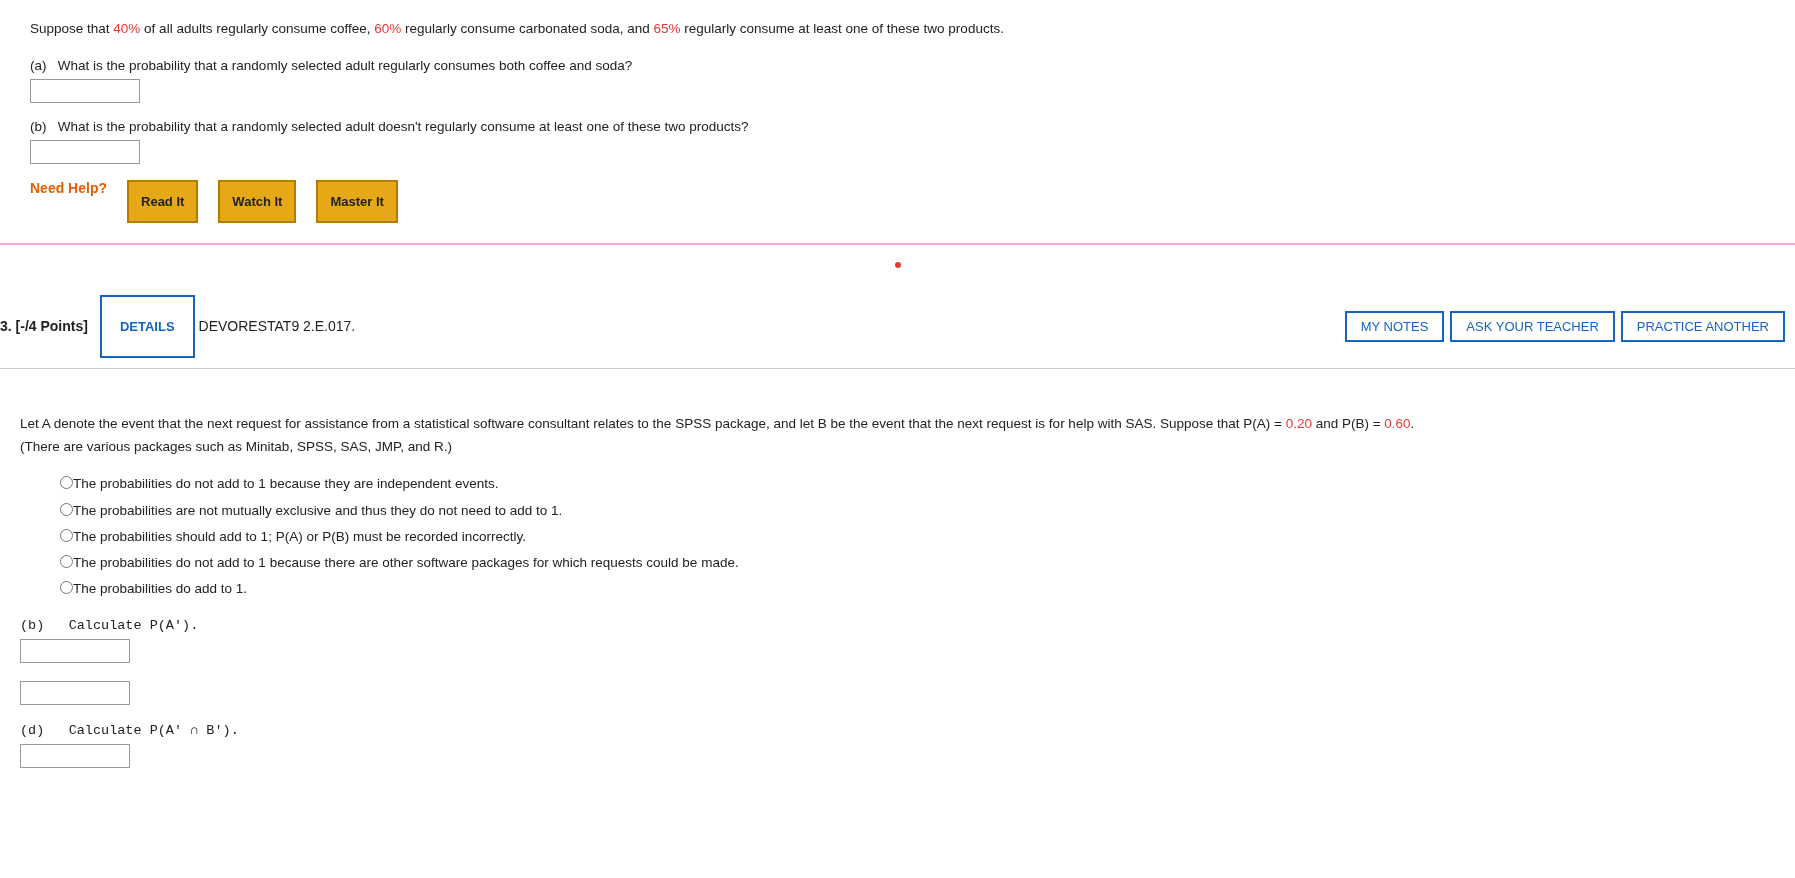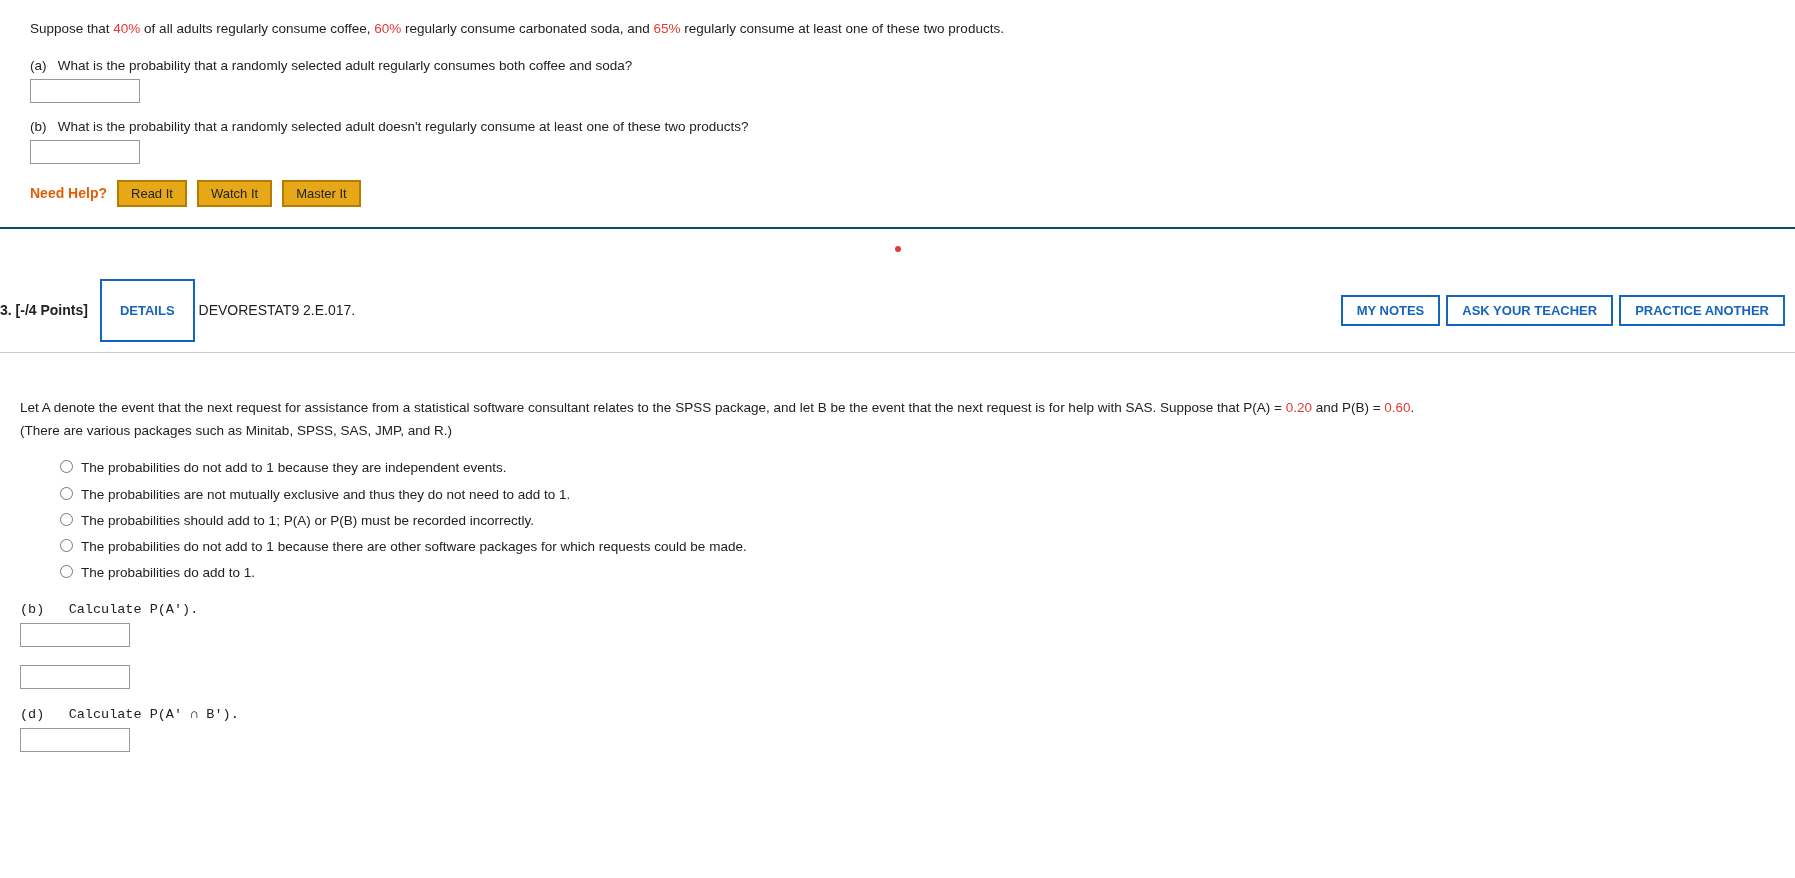--- a/index.html
+++ b/index.html
@@ -5,21 +5,21 @@
     * { box-sizing: border-box; margin: 0; padding: 0; }
     body {
       font-family: Arial, sans-serif;
       font-size: 14px;
       color: #222;
       background: #fff;
     }
 
     .top-section {
       padding: 18px 30px 20px 30px;
-      border-bottom: 2px solid #0c4a6e;
+      border-bottom: 2px solid #f9a8d4;
       background: #fff;
     }
 
     .problem-text {
       font-size: 13.5px;
       line-height: 1.6;
       margin-bottom: 18px;
     }
 
     .red { color: #e53935; }
@@ -38,39 +38,38 @@
       width: 110px;
       height: 24px;
       border: 1px solid #999;
       outline: none;
       font-size: 13px;
       padding: 2px 4px;
     }
 
     .need-help-row {
       display: flex;
-      align-items: center;
-      gap: 10px;
       margin-top: 14px;
     }
 
     .need-help-label {
       color: #e65c00;
       font-weight: bold;
       font-size: 14px;
     }
 
     .help-btn {
       background: #e6a817;
       color: #222;
       border: 2px solid #b87a00;
-      padding: 4px 12px;
-      font-size: 13px;
-      font-weight: normal;
+      padding: 12px 12px;
+      font-size: 13px;
+      font-weight: bold;
       cursor: pointer;
+      margin-left: 20px;
     }
 
     .separator {
       height: 40px;
       display: flex;
       align-items: center;
       justify-content: center;
       background: #fff;
     }
 
@@ -126,21 +125,21 @@
       gap: 6px;
       margin-left: auto;
     }
 
     .header-btn {
       border: 2px solid #1565c0;
       color: #1565c0;
       background: #fff;
       padding: 6px 14px;
       font-size: 13px;
-      font-weight: bold;
+      font-weight: normal;
       cursor: pointer;
     }
 
     .question-body {
       padding: 0 20px;
       margin-top: 44px;
     }
 
     .intro-text {
       font-size: 13.5px;
@@ -149,21 +148,20 @@
     }
 
     .part-label {
       font-size: 13.5px;
       margin-bottom: 8px;
     }
 
     .radio-option {
       display: flex;
       align-items: flex-start;
-      gap: 8px;
       margin-bottom: 6px;
       font-size: 13.5px;
       line-height: 1.5;
     }
 
     .radio-option input[type="radio"] {
       margin-top: 2px;
       flex-shrink: 0;
     }
 

